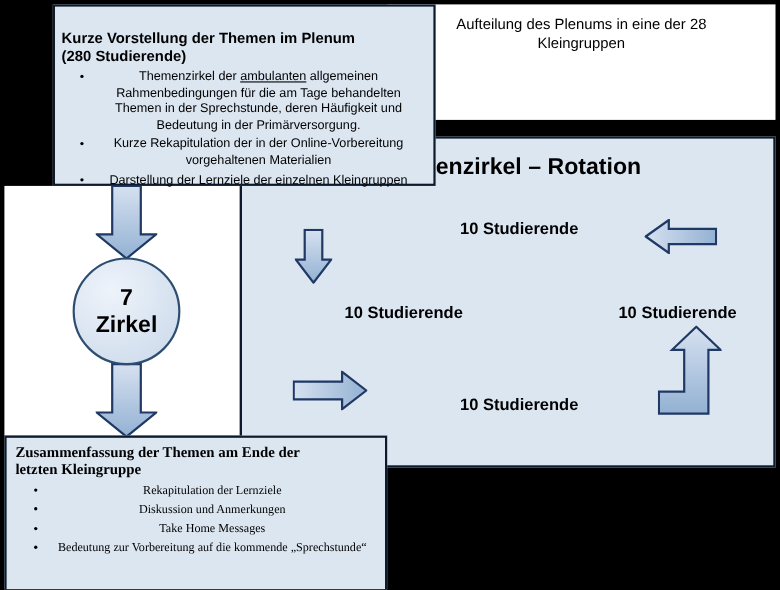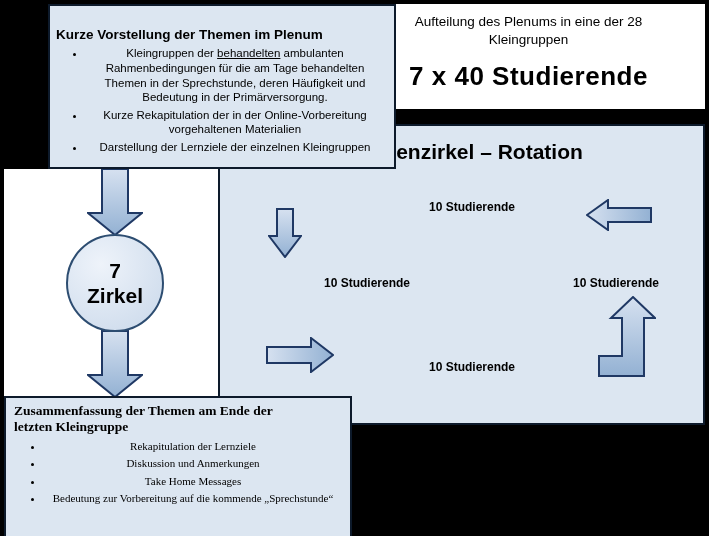--- a/index.html
+++ b/index.html
@@ -33,21 +33,21 @@
     border:2px solid #2d4d71;z-index:3;box-sizing:border-box;
     display:flex;flex-direction:column;align-items:center;justify-content:center;
     font-weight:bold;font-size:21px;line-height:1.2;text-align:center;
   }
 
   .shape{position:absolute;z-index:2;}
   .rot-title{position:absolute;top:14px;left:0;width:100%;text-align:center;
     font-weight:bold;font-size:21px;z-index:2;}
   .group{position:absolute;text-align:center;z-index:2;}
   .group .name{font-weight:bold;font-size:15.5px;line-height:1.15;}
-  .group .count{font-weight:bold;font-size:12px;margin-top:2px;}
+  .group .count{font-weight:bold;font-size:15px;margin-top:2px;}
   .g-kreuz{left:127px;top:72px;width:250px;}
   .g-thorax{left:22px;top:148px;width:250px;}
   .g-fieber{left:306px;top:148px;width:180px;}
   .g-bauch{left:127px;top:232px;width:250px;}
 </style>
 </head>
 <body>
 
 <div class="page">
 
@@ -78,29 +78,29 @@
     <div class="group g-fieber">
       <div class="count">10 Studierende</div>
     </div>
     <div class="group g-bauch">
       <div class="count">10 Studierende</div>
     </div>
   </div>
 
   <div class="panel-white tr-panel">
     <div class="tr-sub">Aufteilung des Plenums in eine der 28 Kleingruppen</div>
-    <div class="tr-head">7 x 40 Studierende</div>
   </div>
 
   <div class="box tl-box">
     <div class="box-title">
       <div>Kurze Vorstellung der Themen im Plenum</div>
+      <div>(280 Studierende)</div>
     </div>
     <ul class="bullets tl-bullets">
-      <li><span>Kleingruppen der </span><span class="u">behandelten</span><span> ambulanten Rahmenbedingungen für die am Tage behandelten Themen in der Sprechstunde, deren Häufigkeit und Bedeutung in der Primärversorgung.</span></li>
+      <li><span>Themenzirkel der </span><span class="u">ambulanten</span><span> allgemeinen Rahmenbedingungen für die am Tage behandelten Themen in der Sprechstunde, deren Häufigkeit und Bedeutung in der Primärversorgung.</span></li>
       <li>Kurze Rekapitulation der in der Online-Vorbereitung vorgehaltenen Materialien</li>
       <li>Darstellung der Lernziele der einzelnen Kleingruppen</li>
     </ul>
   </div>
 
   <div class="box bl-box">
     <div class="box-title bl-title">Zusammenfassung der Themen am Ende der letzten Kleingruppe</div>
     <ul class="bullets bl-bullets">
       <li>Rekapitulation der Lernziele</li>
       <li>Diskussion und Anmerkungen</li>

